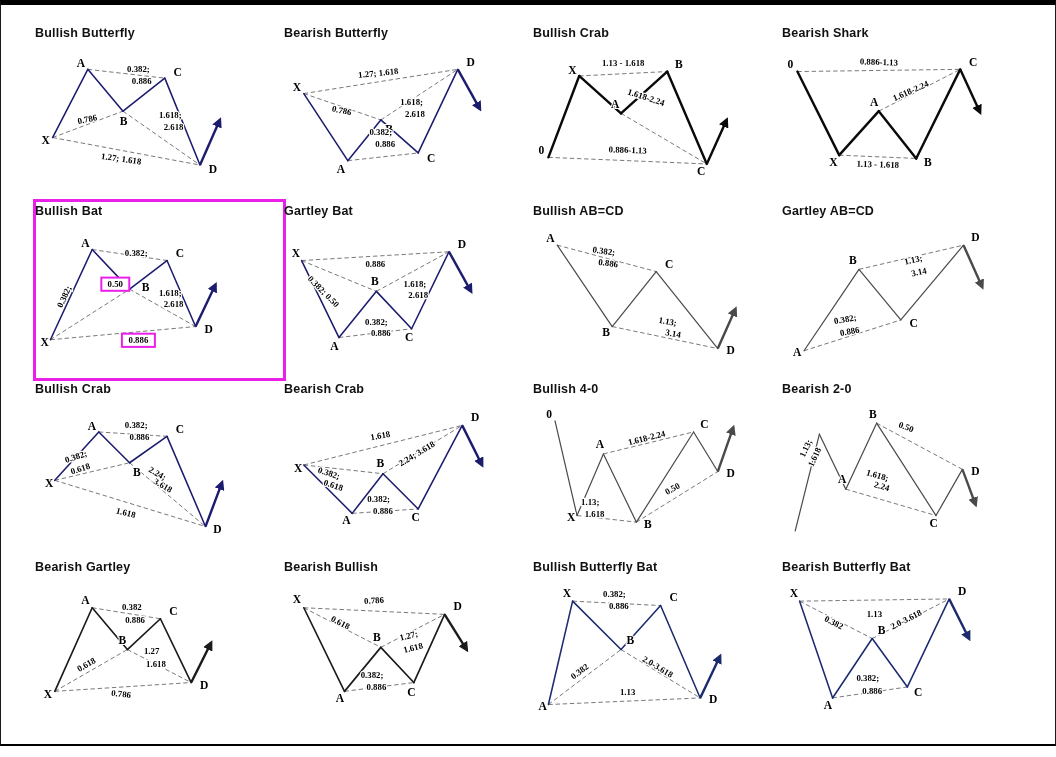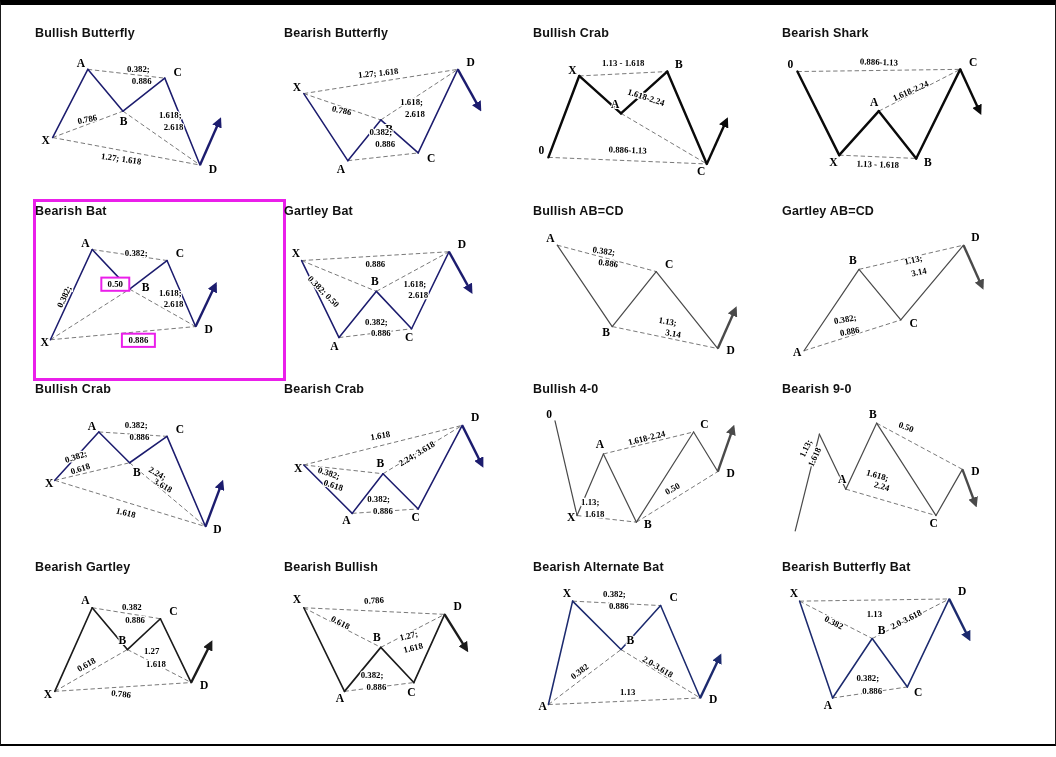--- a/index.html
+++ b/index.html
@@ -162,21 +162,21 @@
           </g>
           <g transform="translate(118 38) rotate(-24)">
             <text x="0" y="0" class="ratio">1.618-2.24</text>
           </g>
           <g transform="translate(87 105) rotate(2)">
             <text x="0" y="0" class="ratio">1.13 - 1.618</text>
           </g>
         </svg>
   </figure>
       <figure class="cell hl">
-    <figcaption class="title">Bearish Bat</figcaption>
+    <figcaption class="title">Bullish Bat</figcaption>
     <svg class="fig" width="220" height="140" viewBox="0 0 200 125">
           <defs>
             <marker id="ah4" viewBox="0 0 10 10" refX="7" refY="5" markerWidth="4.2" markerHeight="4.2" orient="auto">
               <path d="M0 0L10 5L0 10z" fill="#1c1c6e"></path>
             </marker>
           </defs>
           <line x1="14" y1="100" x2="86" y2="54" stroke="#666666" stroke-width="0.8" stroke-dasharray="4 2.5"></line>
           <line x1="52" y1="18" x2="120" y2="28" stroke="#666666" stroke-width="0.8" stroke-dasharray="4 2.5"></line>
           <line x1="86" y1="54" x2="146" y2="88" stroke="#666666" stroke-width="0.8" stroke-dasharray="4 2.5"></line>
           <line x1="14" y1="100" x2="146" y2="88" stroke="#666666" stroke-width="0.8" stroke-dasharray="4 2.5"></line>
@@ -436,21 +436,21 @@
           </g>
           <g transform="translate(52 88)">
             <text x="0" y="0" class="ratio">1.13;</text>
           </g>
           <g transform="translate(56 99)">
             <text x="0" y="0" class="ratio">1.618</text>
           </g>
         </svg>
   </figure>
       <figure class="cell">
-    <figcaption class="title">Bearish 9-0</figcaption>
+    <figcaption class="title">Bearish 2-0</figcaption>
     <svg class="fig" width="220" height="140" viewBox="0 0 200 125">
           <defs>
             <marker id="ah11" viewBox="0 0 10 10" refX="7" refY="5" markerWidth="4.2" markerHeight="4.2" orient="auto">
               <path d="M0 0L10 5L0 10z" fill="#4a4a4a"></path>
             </marker>
           </defs>
           <line x1="58" y1="74" x2="140" y2="98" stroke="#666666" stroke-width="0.8" stroke-dasharray="4 2.5"></line>
           <line x1="86" y1="14" x2="164" y2="56" stroke="#666666" stroke-width="0.8" stroke-dasharray="4 2.5"></line>
           <line x1="12" y1="112" x2="34" y2="24" stroke="#4a4a4a" stroke-width="1.1" stroke-linecap="round"></line>
           <line x1="34" y1="24" x2="58" y2="74" stroke="#4a4a4a" stroke-width="1.1" stroke-linecap="round"></line>
@@ -557,21 +557,21 @@
           </g>
           <g transform="translate(80 84)">
             <text x="0" y="0" class="ratio">0.382;</text>
           </g>
           <g transform="translate(84 95)">
             <text x="0" y="0" class="ratio">0.886</text>
           </g>
         </svg>
   </figure>
       <figure class="cell">
-    <figcaption class="title">Bearish Alternate Bat</figcaption>
+    <figcaption class="title">Bullish Butterfly Bat</figcaption>
     <svg class="fig" width="220" height="140" viewBox="0 0 200 125">
           <defs>
             <marker id="ah14" viewBox="0 0 10 10" refX="7" refY="5" markerWidth="4.2" markerHeight="4.2" orient="auto">
               <path d="M0 0L10 5L0 10z" fill="#1c2a6e"></path>
             </marker>
           </defs>
           <line x1="36" y1="14" x2="116" y2="18" stroke="#666666" stroke-width="0.8" stroke-dasharray="4 2.5"></line>
           <line x1="14" y1="108" x2="152" y2="102" stroke="#666666" stroke-width="0.8" stroke-dasharray="4 2.5"></line>
           <line x1="80" y1="58" x2="152" y2="102" stroke="#666666" stroke-width="0.8" stroke-dasharray="4 2.5"></line>
           <line x1="14" y1="108" x2="80" y2="58" stroke="#666666" stroke-width="0.8" stroke-dasharray="4 2.5"></line>

